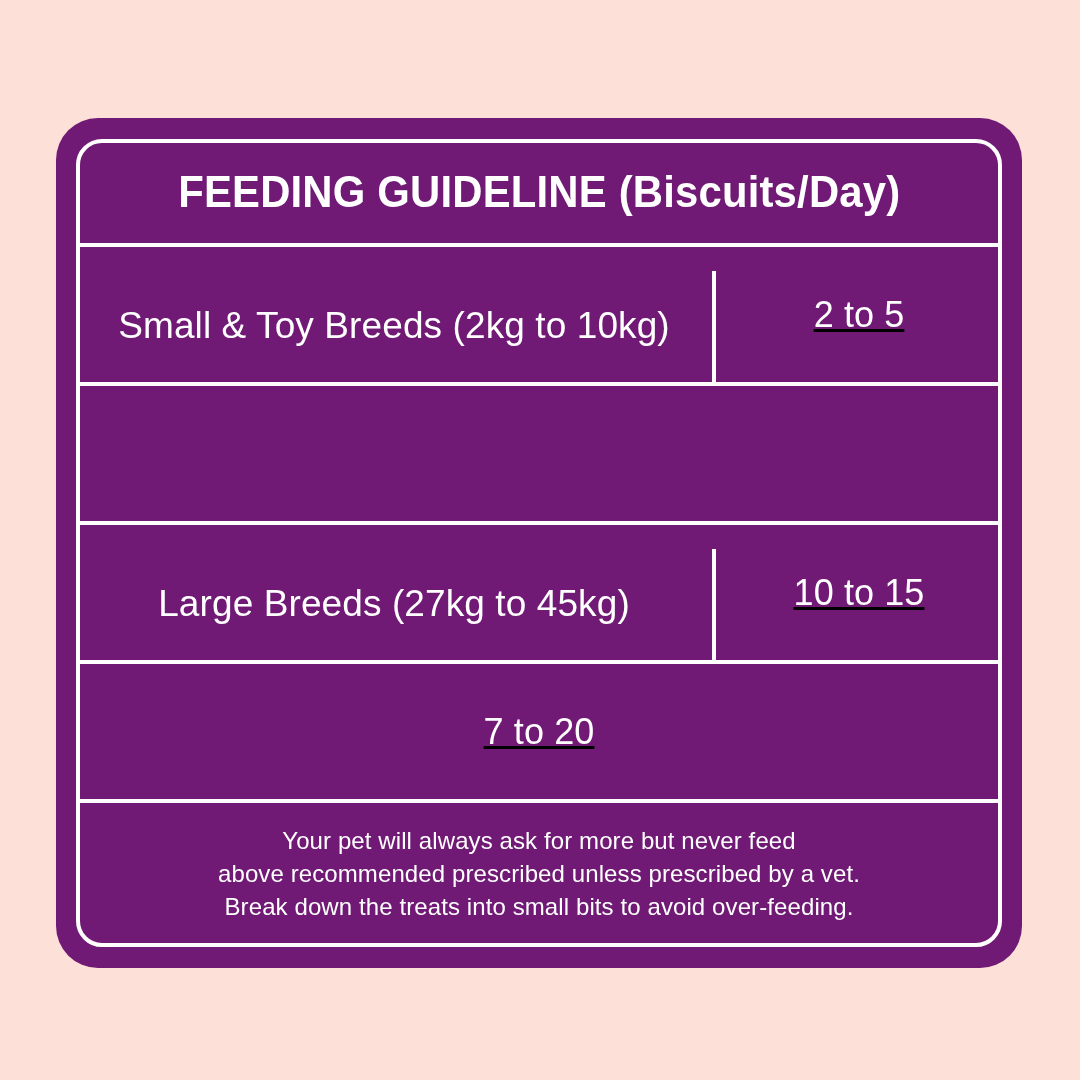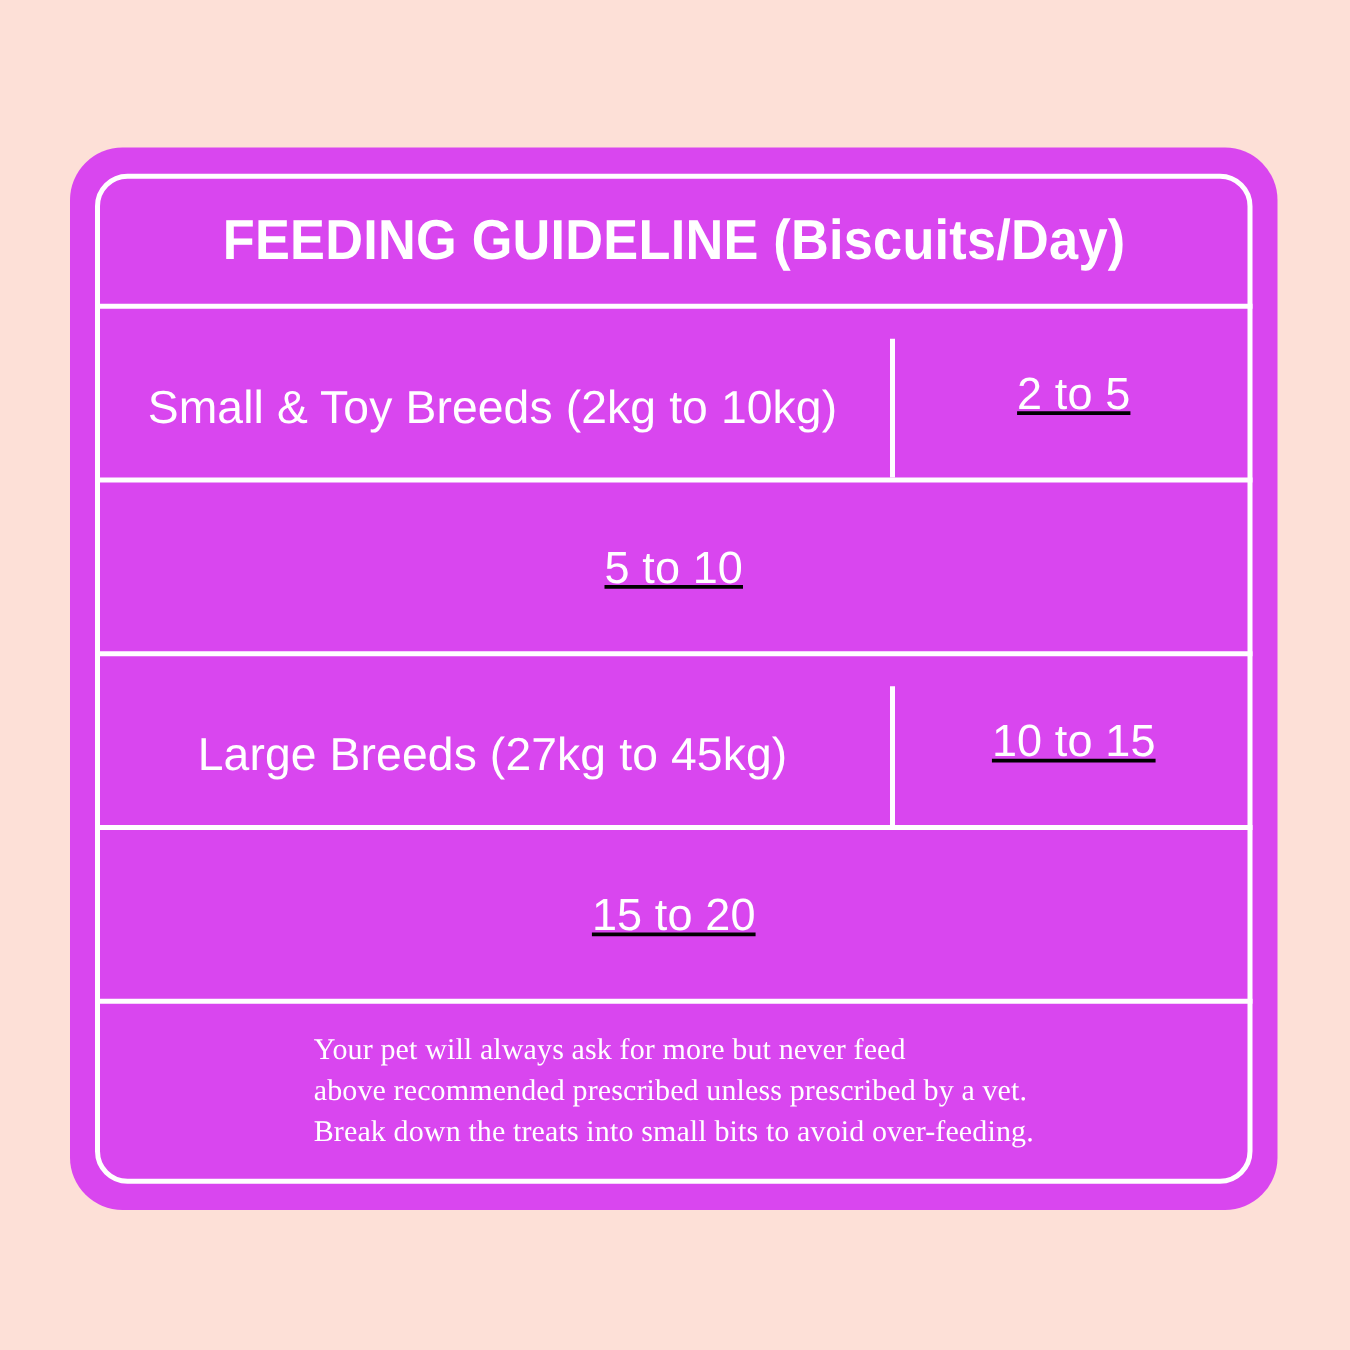--- a/index.html
+++ b/index.html
@@ -23,21 +23,21 @@
     background: #fde0d7;
   }
 
   
   #card {
     position: absolute;
     left: 56px;
     top: 118px;
     width: 966px;
     height: 850px;
-    background: #d946ef;
+    background: #701a75;
     border-radius: 42px;
     box-sizing: border-box;
   }
 
   
   #inner-frame {
     position: absolute;
     left: 20px;
     top: 21px;
     width: 926px;
@@ -134,23 +134,23 @@
     display: flex;
     align-items: center;
     justify-content: center;
     box-sizing: border-box;
     padding: 2px 24px 6px 24px;
   }
   #note-text {
     color: #ffffff;
     font-size: 24px;
     line-height: 33px;
+    text-align: center;
     font-weight: 400;
     letter-spacing: 0.1px;
-    font-family: Liberation Serif, serif;
   }
   #note-text .note-line {
     display: block;
     white-space: nowrap;
   }
 </style>
 </head>
 <body>
 
 <div id="canvas">
@@ -168,37 +168,34 @@
       <div class="data-row">
         <div class="cell-breed">
           <span class="breed-text">Small &amp; Toy Breeds (2kg to 10kg)</span>
         </div>
         <div class="cell-amount">
           <span class="amount-text">2 to 5</span>
         </div>
       </div>
 
       <div class="data-row">
-        <div class="cell-amount">
-          <span class="amount-text">5 to 10</span>
-        </div>
       </div>
 
       <div class="data-row">
         <div class="cell-breed">
           <span class="breed-text">Large Breeds (27kg to 45kg)</span>
         </div>
         <div class="cell-amount">
           <span class="amount-text">10 to 15</span>
         </div>
       </div>
 
       <div class="data-row">
         <div class="cell-amount">
-          <span class="amount-text">15 to 20</span>
+          <span class="amount-text">7 to 20</span>
         </div>
       </div>
 
       <div id="note-row">
         <div id="note-text">
           <span class="note-line">Your pet will always ask for more but never feed</span>
           <span class="note-line">above recommended prescribed unless prescribed by a vet.</span>
           <span class="note-line">Break down the treats into small bits to avoid over-feeding.</span>
         </div>
       </div>

